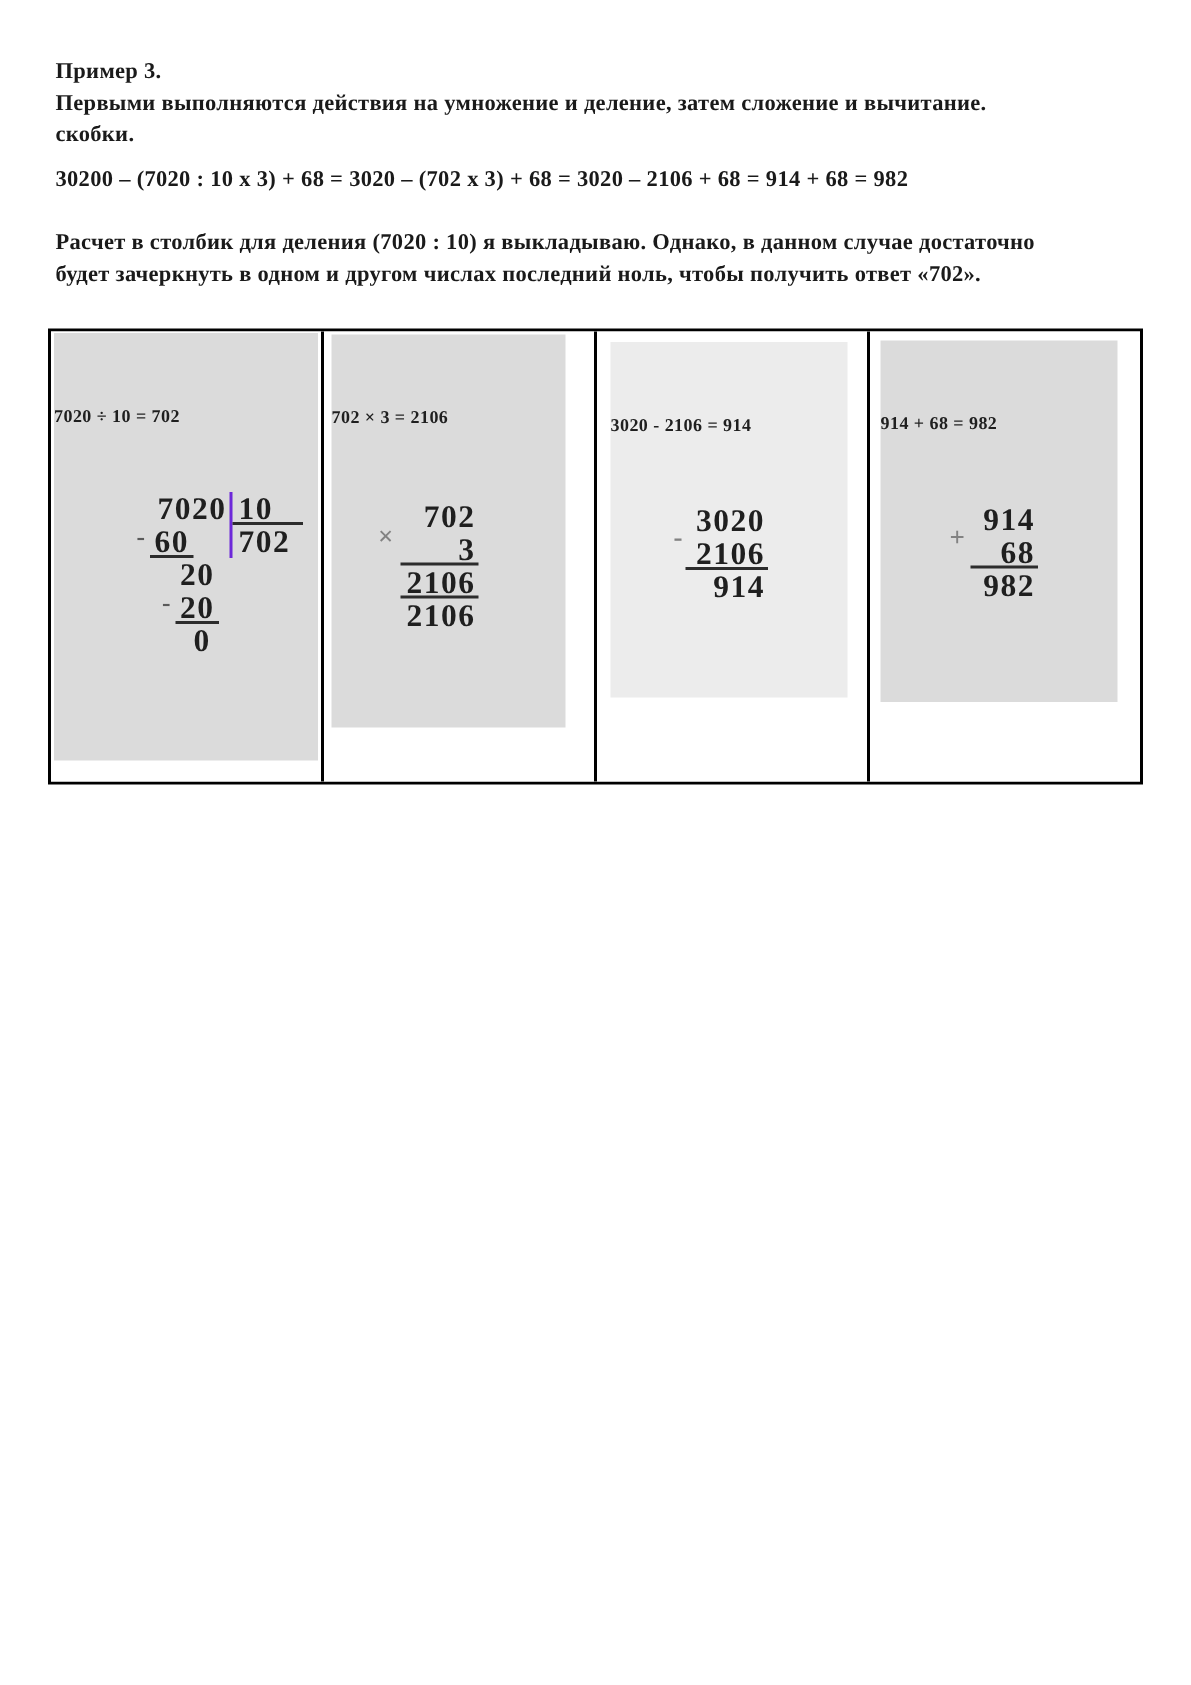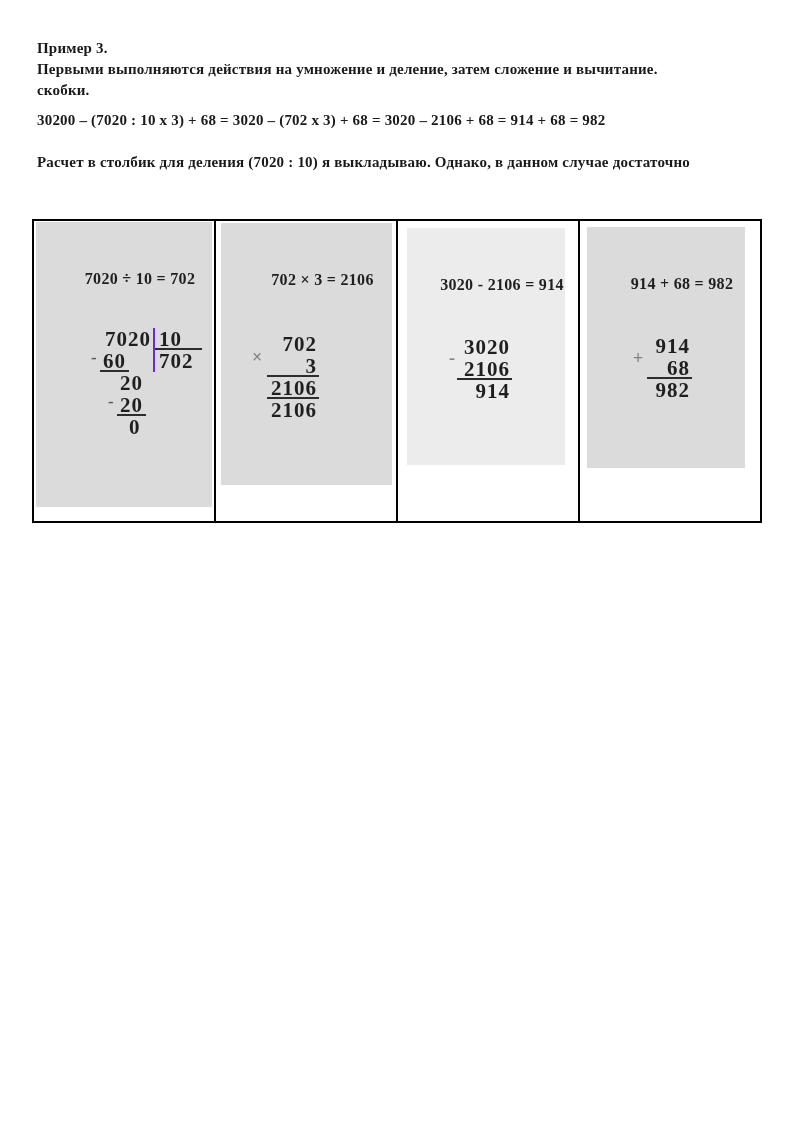--- a/index.html
+++ b/index.html
@@ -28,27 +28,27 @@
     position:absolute; left:32px; top:219px;
     width:730px; height:304px;
     border:2px solid #000000;
     display:flex;
   }
   .calc-cell { flex:1 1 0; position:relative; background:#ffffff; }
   .calc-cell + .calc-cell { border-left:2px solid #000000; }
 
   .panel { position:absolute; }
   .panel-1 { left:2px; top:1px; width:176px; height:285px; background:#dbdbdb; }
-  .panel-2 { left:5px; top:2px; width:171px; height:262px; background:#dbdbdb; }
+  .panel-2 { left:5px; top:2px; width:156px; height:262px; background:#dbdbdb; }
   .panel-3 { left:9px; top:7px; width:158px; height:237px; background:#ececec; }
   .panel-4 { left:7px; top:6px; width:158px; height:241px; background:#dbdbdb; }
 
   .cell-heading {
-    position:absolute; left:16px; top:48px; width:100%;
-    text-align:center; font-size:16px; color:#1f1f1f;
+    position:absolute; left:0; top:48px; width:100%;
+    font-size:12px; color:#1f1f1f;
     white-space:nowrap; letter-spacing:0.3px;
   }
 
   .col-math { font-size:21px; line-height:22px; color:#1f1f1f; letter-spacing:1px; }
 
   
   .longdiv { position:absolute; left:55px; top:106px; display:flex; align-items:flex-start;justify-content:space-between; }
   .ld-left { width:62px; }
   .ld-row { position:relative; height:22px; }
   .ld-dividend { padding-left:14px; }
@@ -84,20 +84,21 @@
 
 <div class="page">
 
   <div class="text-block">
     <div class="text-line">Пример 3.</div>
     <div class="text-line">Первыми выполняются действия на умножение и деление, затем сложение и вычитание.</div>
     <div class="text-line">скобки.</div>
     <div class="formula-line">30200 – (7020 : 10 x 3) + 68 = 3020 – (702 x 3) + 68 = 3020 – 2106 + 68 = 914 + 68 = 982</div>
     <div class="note-block">
       <div class="text-line">Расчет в столбик для деления (7020 : 10) я выкладываю. Однако, в данном случае достаточно</div>
+      <div class="text-line">будет зачеркнуть в одном и другом числах последний ноль, чтобы получить ответ «702».</div>
     </div>
   </div>
 
   <div class="calc-table">
 
     <div class="calc-cell">
       <div class="panel panel-1">
         <div class="cell-heading">7020 ÷ 10  = 702</div>
         <div class="longdiv col-math">
           <div class="ld-left">

